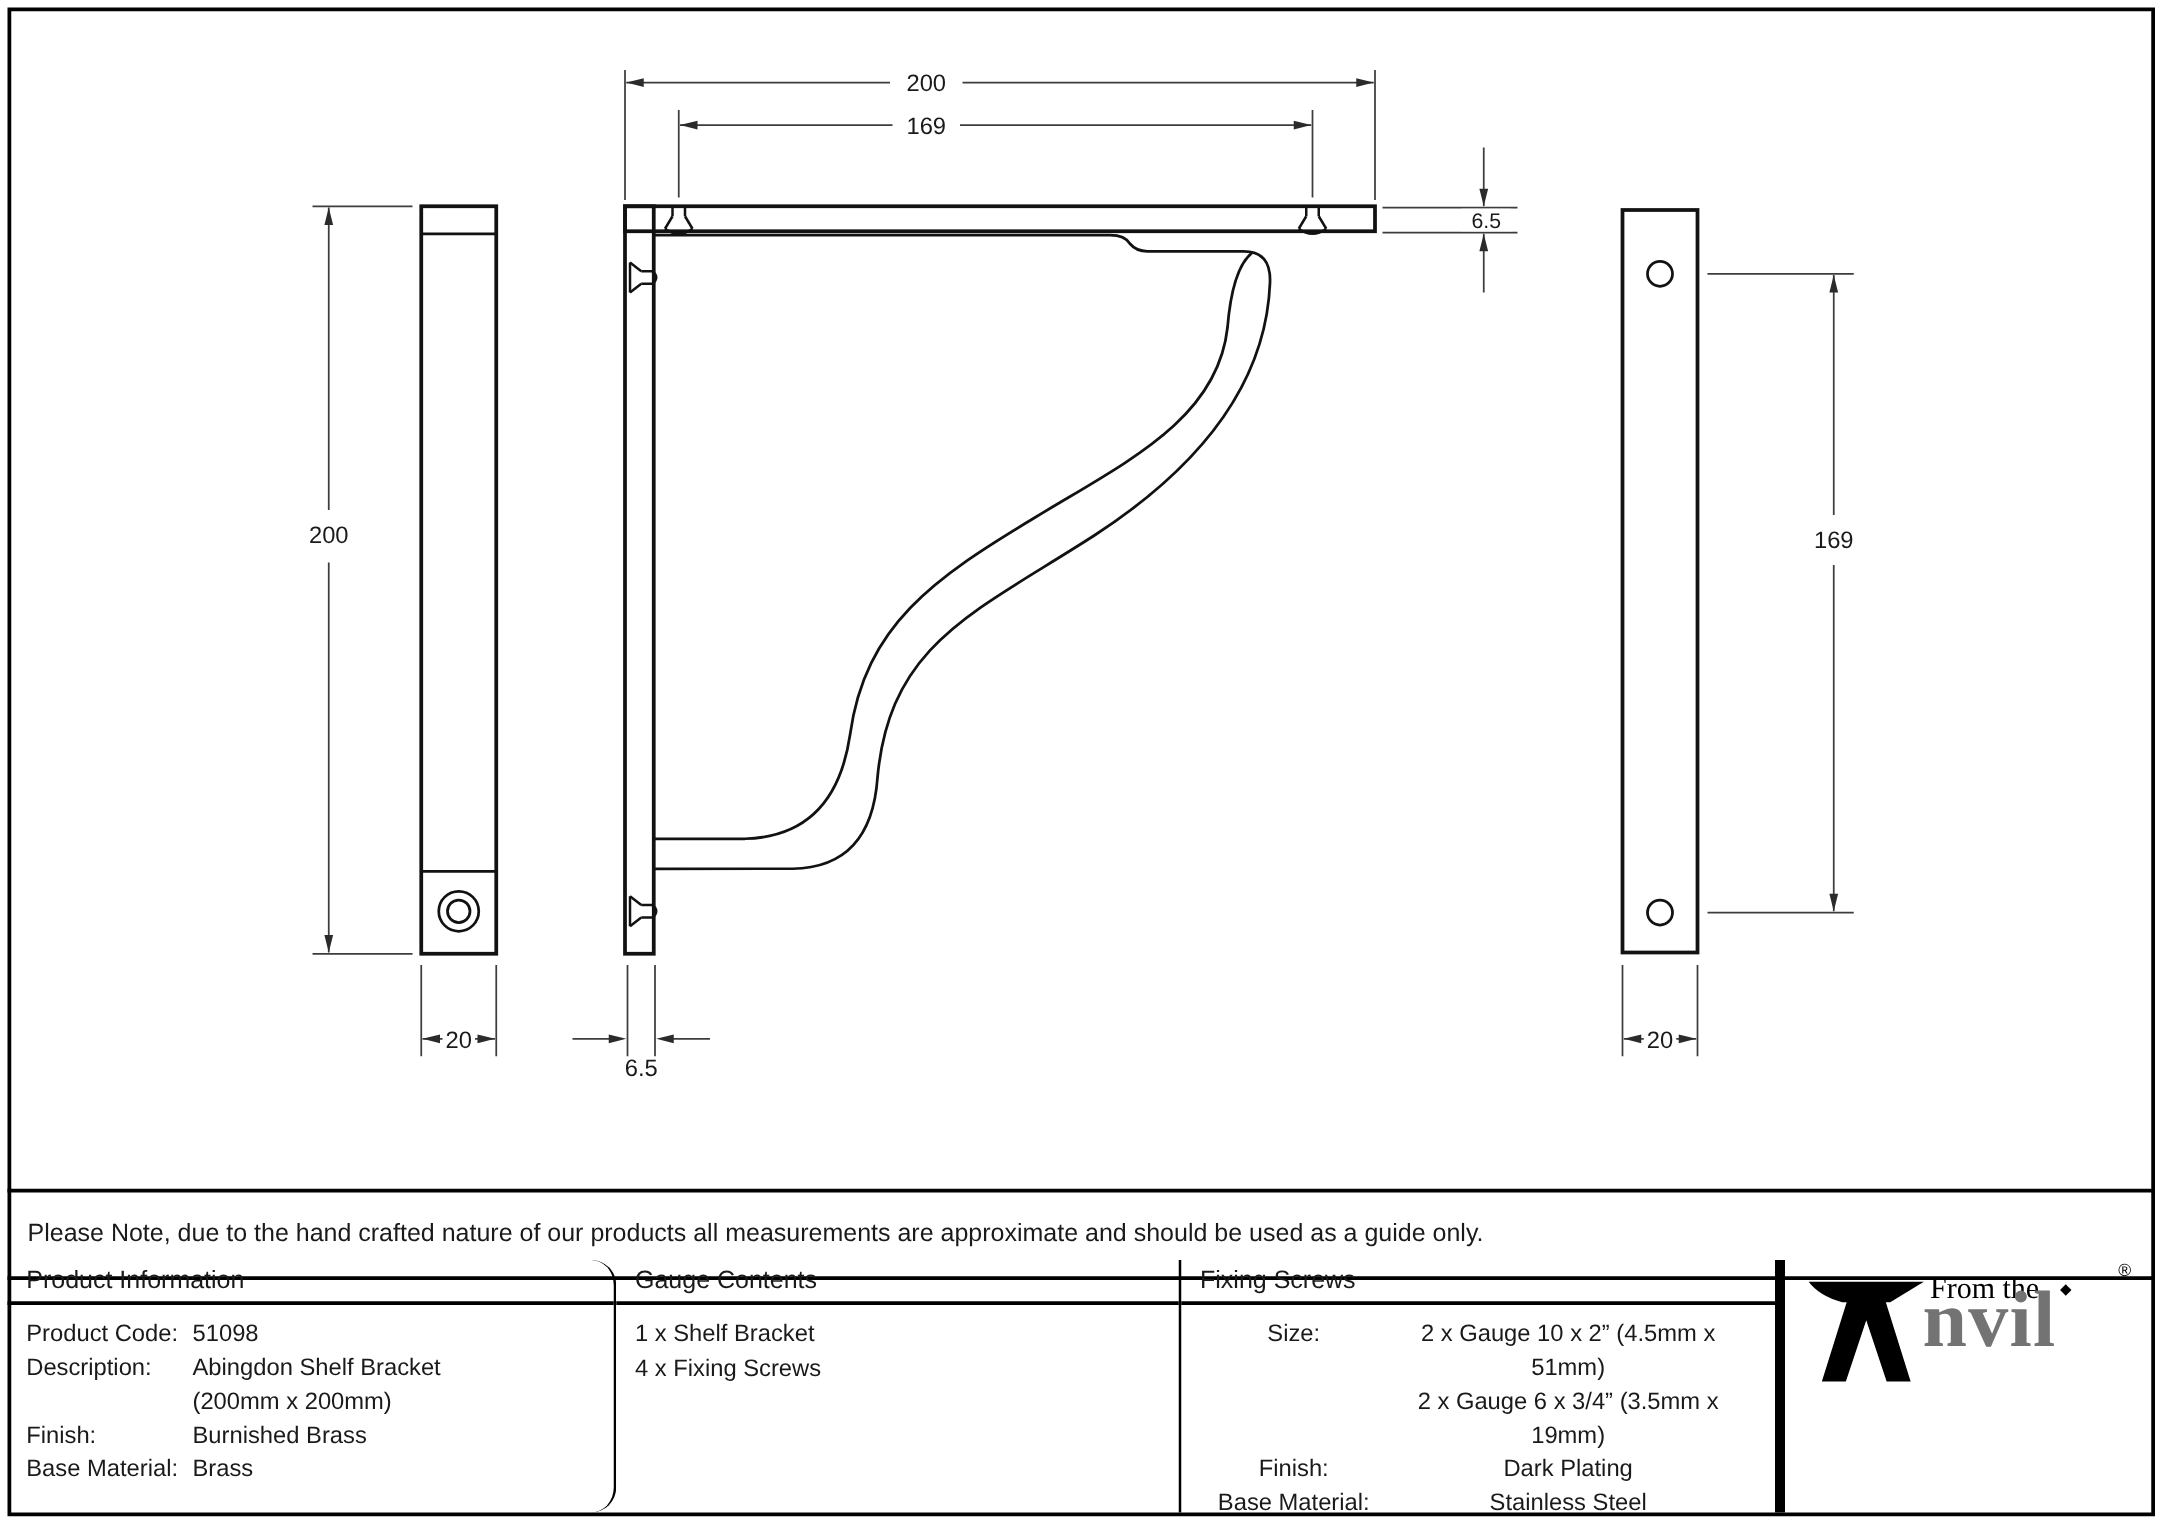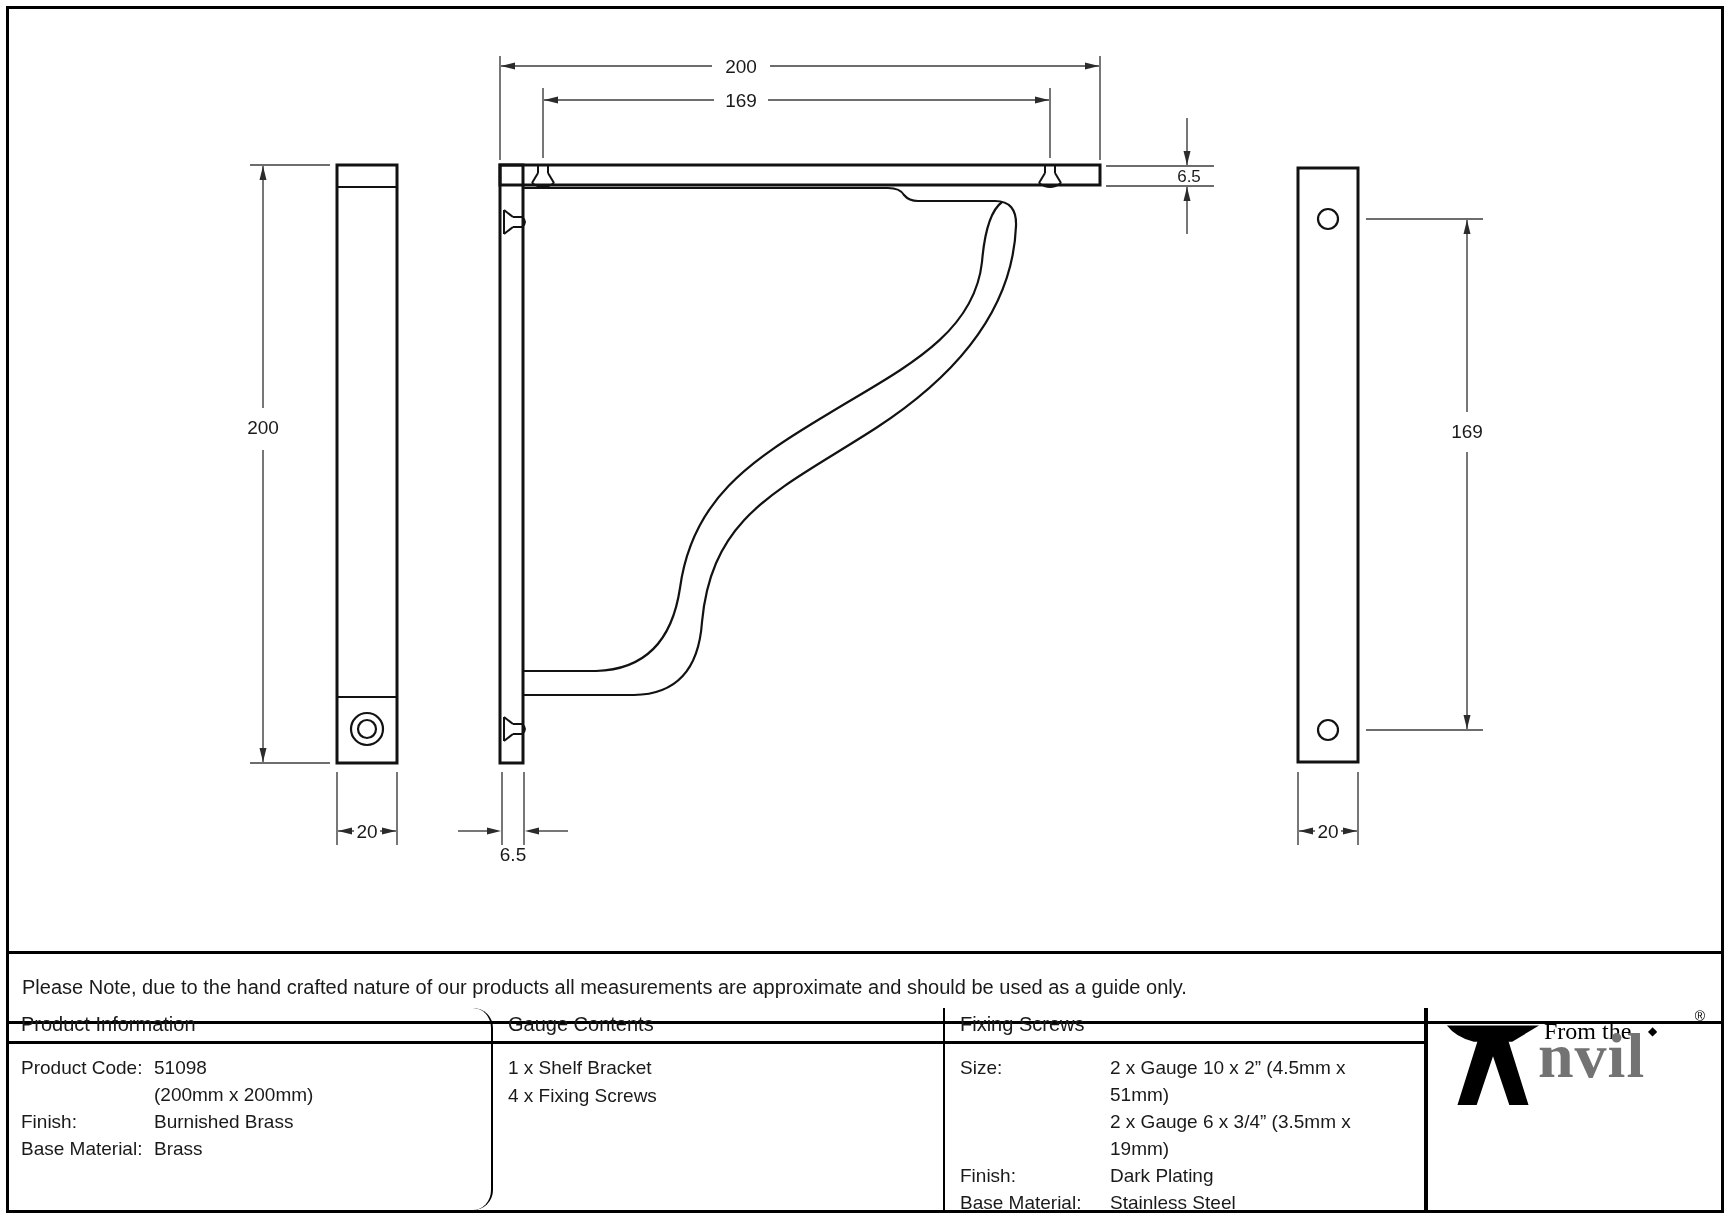--- a/index.html
+++ b/index.html
@@ -11,21 +11,21 @@
   .dim-label-sm { font-size:17px; }
 
   .note-bar { position:absolute; left:6px; right:6px; top:951px; height:73px;
     border-top:3px solid #000; border-bottom:3px solid #000;
     display:flex; align-items:center; padding-left:16px; font-size:20px; }
 
   .spec-table { position:absolute; left:6px; right:6px; top:1008px; bottom:9px; display:flex; }
   .col { height:100%; }
   .col-1 { width:487px; border-right:2px solid #000;border-radius:20px; }
   .col-2 { width:452px; border-right:2px solid #000; }
-  .col-3 { width:483px; border-right:4px solid #000000; }
+  .col-3 { width:483px; border-right:8px solid #000000;text-align:center; }
   .col-logo { flex:1; display:flex; justify-content:center; }
   .col-header { height:36px; border-bottom:3px solid #000; display:flex; align-items:center;
     padding-left:15px; font-size:20px; }
   .col-body { padding:10px 17px 0 15px; font-size:19px; }
   .kv-row { display:flex; line-height:27px; }
   .kv-label { width:133px; flex:0 0 133px; }
   .kv-label-wide { width:150px; flex:0 0 150px; }
   .kv-value { flex:1; padding-right:4px; }
   .pack-line { line-height:28px; }
 
@@ -192,20 +192,24 @@
 </div>
 
 <div class="spec-table">
 
   <div class="col col-1">
     <div class="col-header">Product Information</div>
     <div class="col-body">
       <div class="kv-row">
         <span class="kv-label">Product Code:</span>
         <span class="kv-value">51098</span>
+      </div>
+      <div class="kv-row">
+        <span class="kv-label">Description:</span>
+        <span class="kv-value">Abingdon Shelf Bracket</span>
       </div>
       <div class="kv-row">
         <span class="kv-label"></span>
         <span class="kv-value">(200mm x 200mm)</span>
       </div>
       <div class="kv-row">
         <span class="kv-label">Finish:</span>
         <span class="kv-value">Burnished Brass</span>
       </div>
       <div class="kv-row">

